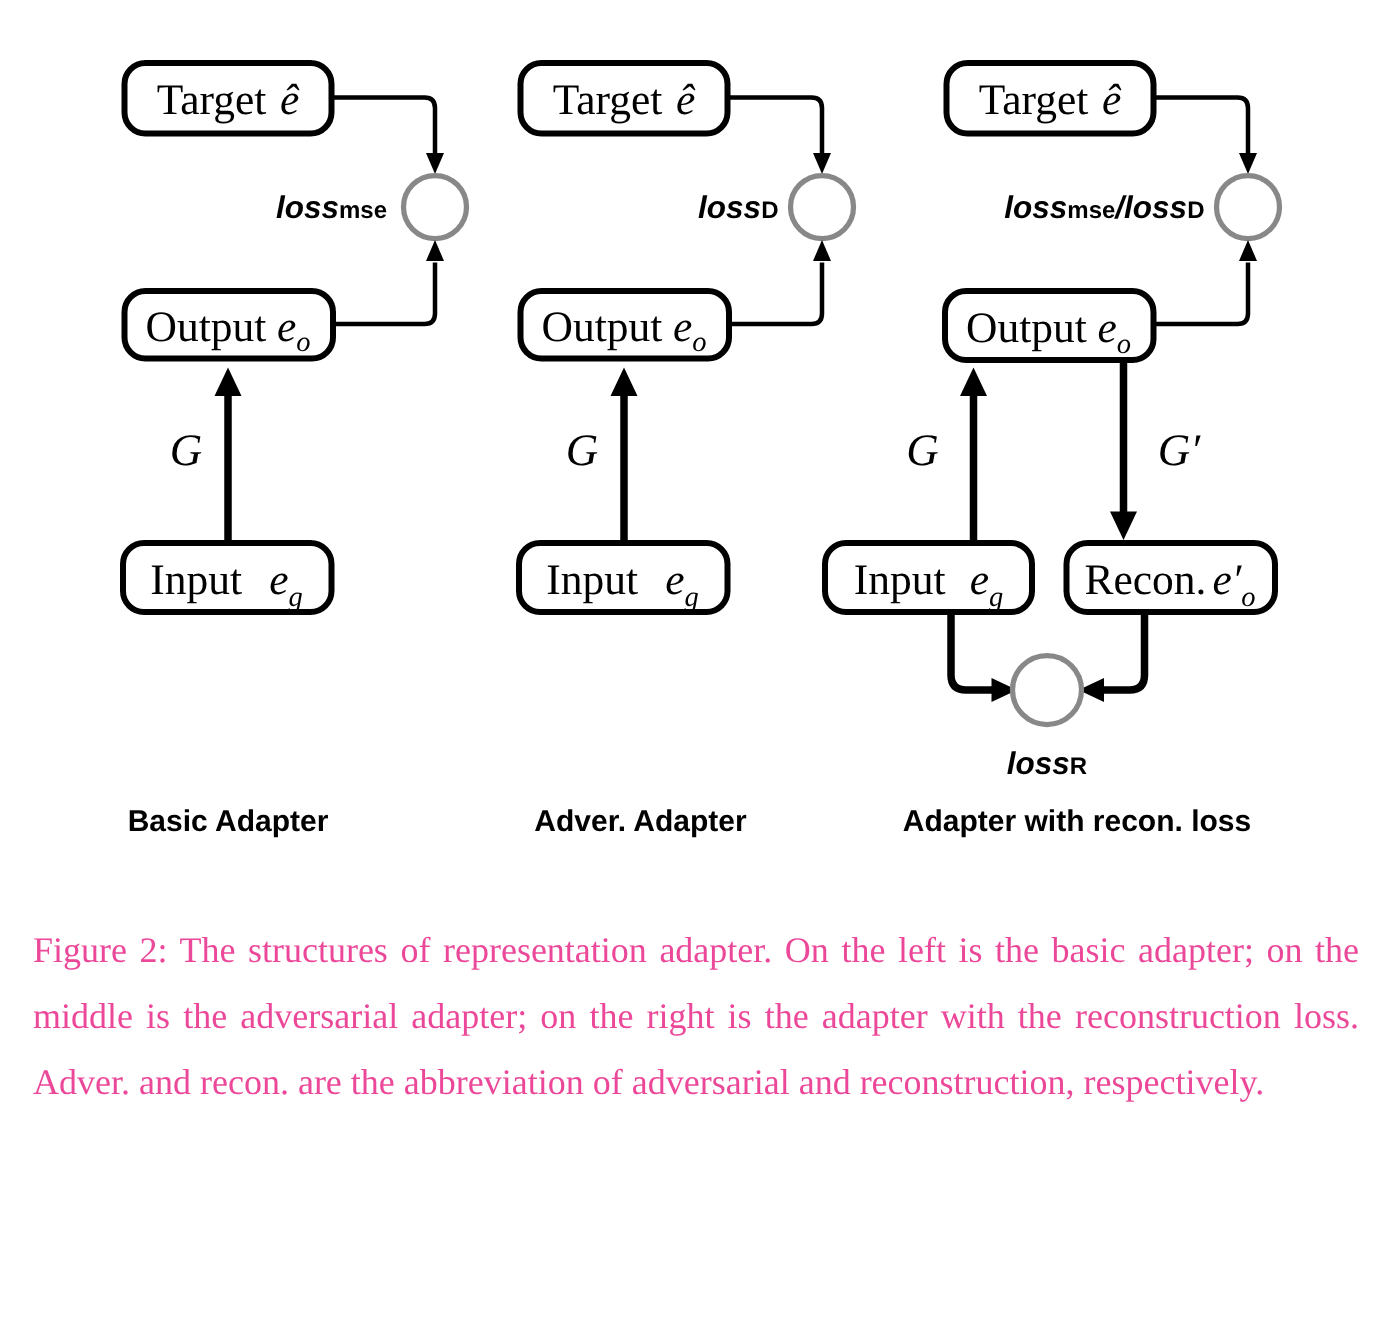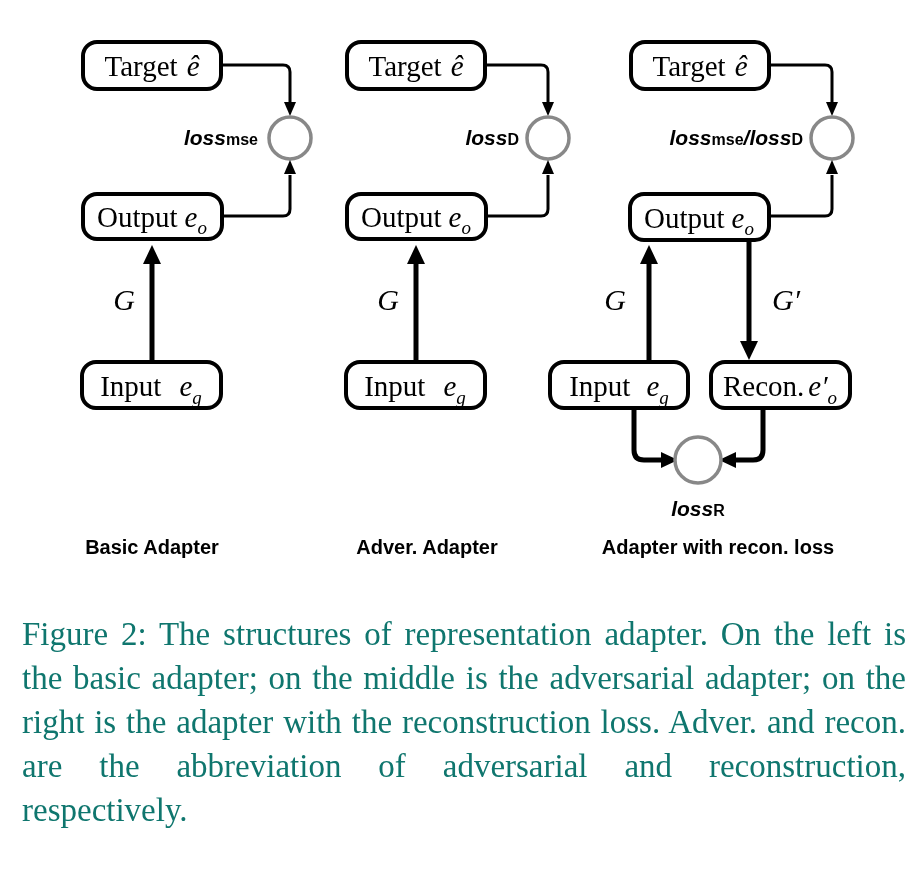--- a/index.html
+++ b/index.html
@@ -77,24 +77,24 @@
     font-size: 20px;
     font-weight: bold;
     fill: #000000;
   }
   #caption {
     position: absolute;
     left: 22px;
     top: 612px;
     width: 884px;
     font-family: "Liberation Serif", serif;
-    font-size: 33px;
+    font-size: 24px;
     line-height: 44px;
     text-align: justify;
-    color: #0f766e;
+    color: #ec4899;
   }
   #caption > span {
     display: block;
   }
 </style>
 </head>
 <body>
 
 <div id="page">
 

